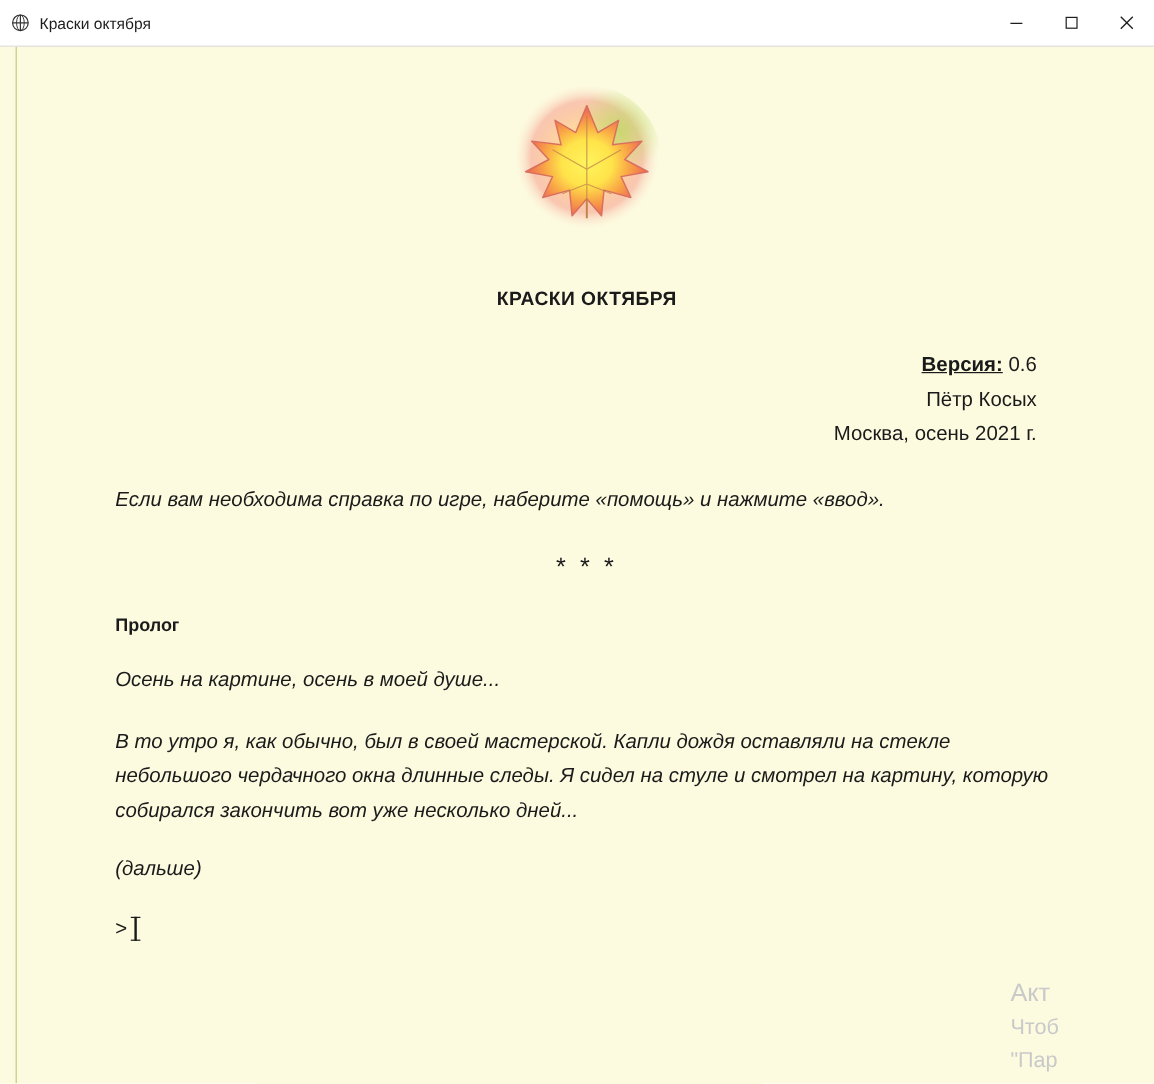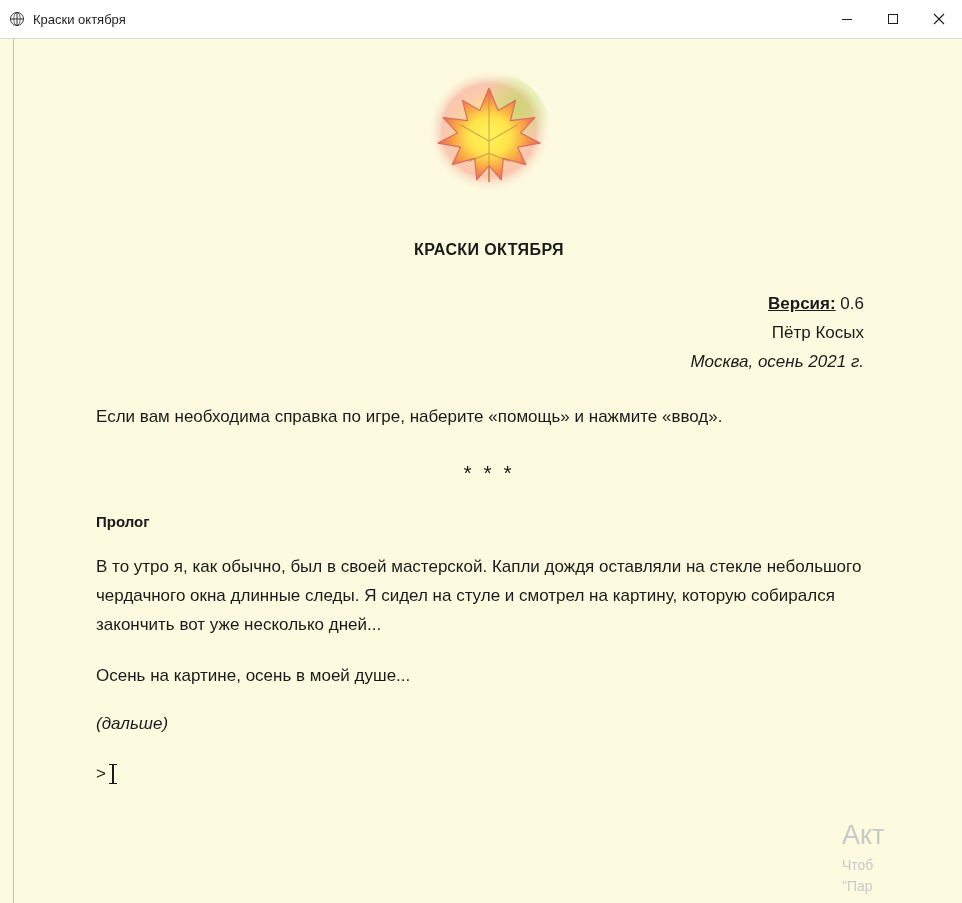--- a/index.html
+++ b/index.html
@@ -112,27 +112,28 @@
   }
   .meta {
     margin-top: 30px;
     text-align: right;
     padding-right: 18px;
     line-height: 29px;
     color: #1a1a1a;
     font-size: 17px;
   }
   .meta .ver-label { font-weight: bold; text-decoration: underline; }
-  .meta .place { font-style: italic; }
+  .meta .place { }
 
   .para {
     margin-top: 22px;
     font-size: 17px;
     line-height: 29px;
     color: #1a1a1a;
+    font-style: italic;
   }
   .hint { margin-top: 26px; }
   .stars {
     margin-top: 30px;
     text-align: center;
     font-size: 21px;
     letter-spacing: 3px;
     color: #1a1a1a;
   }
   .section-head {
@@ -179,22 +180,22 @@
     right: 0;
     bottom: 6px;
     text-align: left;
     color: #c9c9c9;
     pointer-events: none;
     user-select: none;
     line-height: 1.5;
     width: 120px;
     overflow: hidden;
   }
-  .watermark .wm-title { font-size: 27px; }
-  .watermark .wm-sub { font-size: 14px; }
+  .watermark .wm-title { font-size: 21px; }
+  .watermark .wm-sub { font-size: 18px; }
 </style>
 </head>
 <body>
 
 <div id="app">
 
   <div class="titlebar">
     <div class="titlebar-left">
       <span class="app-icon">
         <svg width="16" height="16" viewBox="0 0 16 16">
@@ -280,23 +281,23 @@
         <div>Пётр Косых</div>
         <div class="place">Москва, осень 2021 г.</div>
       </div>
 
       <div class="para hint">Если вам необходима справка по игре, наберите «помощь» и нажмите «ввод».</div>
 
       <div class="stars">* * *</div>
 
       <div class="section-head">Пролог</div>
 
+      <div class="para">Осень на картине, осень в моей душе...</div>
+
       <div class="para">В то утро я, как обычно, был в своей мастерской. Капли дождя оставляли на стекле небольшого чердачного окна длинные следы. Я сидел на стуле и смотрел на картину, которую собирался закончить вот уже несколько дней...</div>
-
-      <div class="para">Осень на картине, осень в моей душе...</div>
 
       <div class="more">(дальше)</div>
 
       <div class="prompt-line">
         <span>&gt;</span>
         <span class="caret"></span>
       </div>
 
       <div class="watermark">
         <div class="wm-title">Акт</div>

